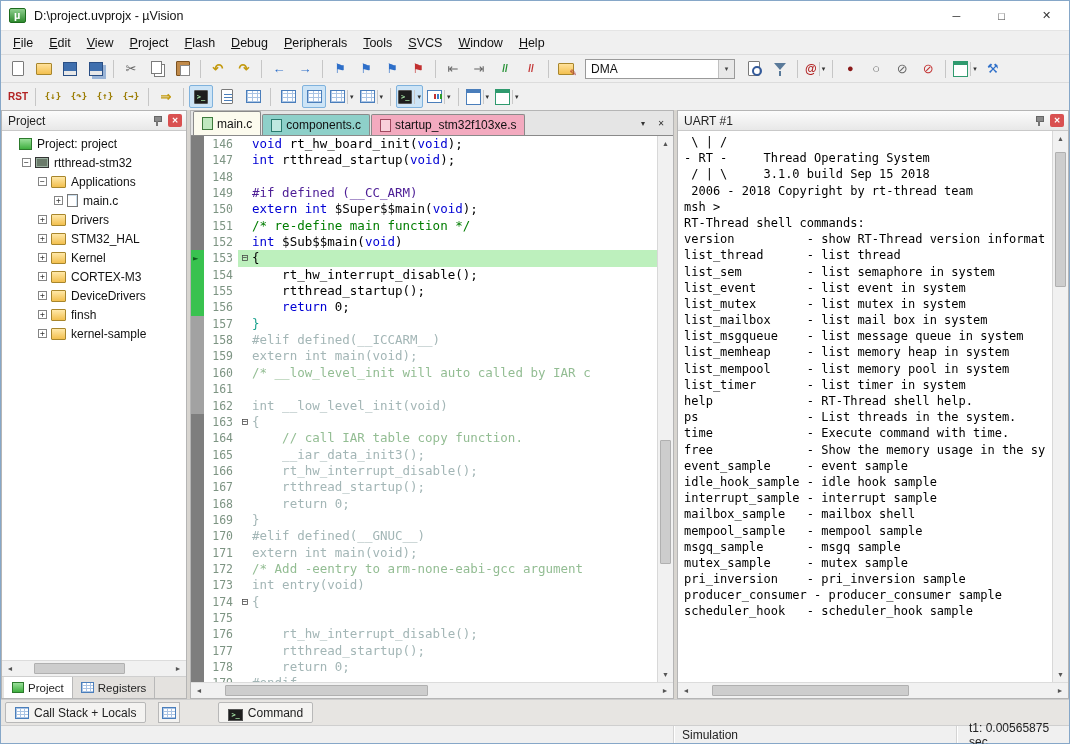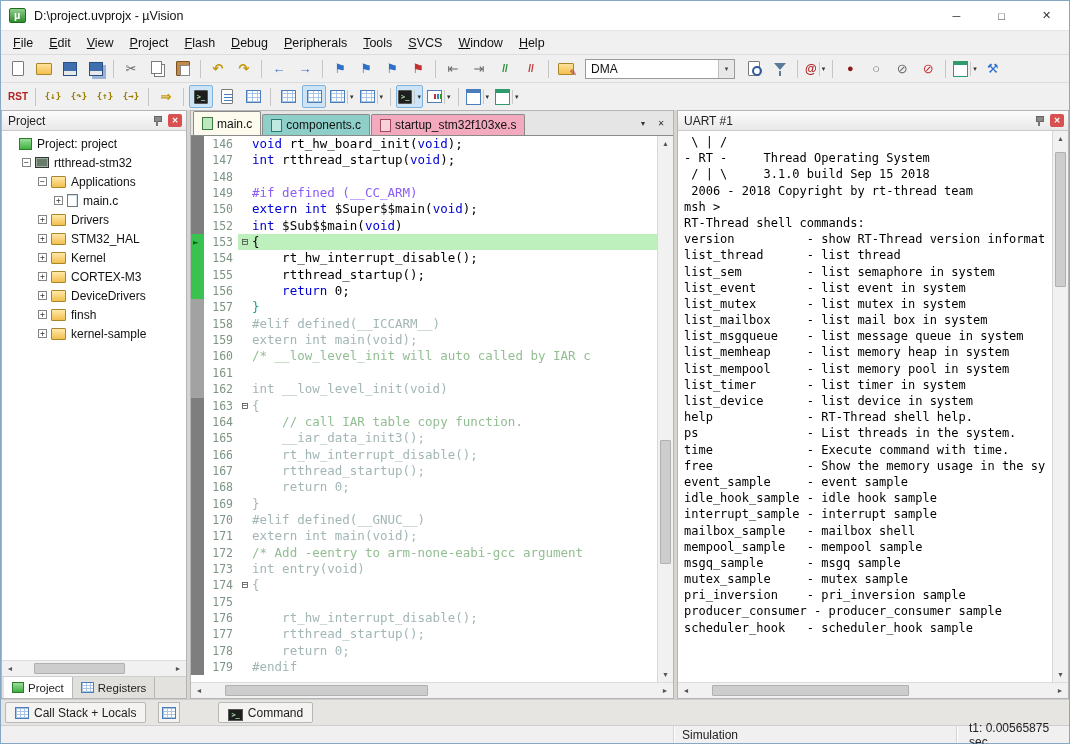--- a/index.html
+++ b/index.html
@@ -132,21 +132,21 @@
 .mg{width:13px;flex:none;background:#7e7e7e}
 .mg.mga{background:#39c24f;position:relative}
 .mg.mga::after{content:"►";position:absolute;left:2px;top:1px;font-size:9px;color:#0c5c1c;line-height:14px}
 .mg.mgr{background:#39c24f}
 .mg.mgl{background:#a2a2a2}
 .ln{width:34px;flex:none;text-align:right;padding-right:5px;color:#7d9483;font-size:11.5px}
 .fold{width:14px;flex:none;font-size:11px;color:#444;text-align:center;line-height:16px}
 .ct{flex:1;color:#000}
 .kw{color:#0000d4}
 .cl.cm .ct{color:#007d00}
-.cl.pre .ct{color:#8b5cf6}
+.cl.pre .ct{color:#4c1d95}
 .cl.ia .ct{color:#a3b6b6}
 .cl.iac .ct{color:#93bd93}
 .cl.tb .ct{color:#17a08c}
 .cl.cur .ct,.cl.cur .fold{background:#bdf0bd}
 
 
 .uart-body{flex:1;display:flex;overflow:hidden;background:#fff}
 .uart-lines{flex:1;padding:3px 0 0 6px;font-family:"DejaVu Sans Mono",monospace;font-size:12px;overflow:hidden}
 .uline{height:16.2px;line-height:16.2px;white-space:pre;color:#000}
 
@@ -581,20 +581,26 @@
               <span class="ct">#if defined (__CC_ARM)</span>
             </div>
 
             <div class="cl hl">
               <span class="mg"></span>
               <span class="ln">150</span>
               <span class="fold"></span>
               <span class="ct"><span class="kw">extern</span> <span class="kw">int</span> $Super$$main(<span class="kw">void</span>);</span>
             </div>
 
+            <div class="cl cm">
+              <span class="mg"></span>
+              <span class="ln">151</span>
+              <span class="fold"></span>
+              <span class="ct">/* re-define main function */</span>
+            </div>
 
             <div class="cl hl">
               <span class="mg"></span>
               <span class="ln">152</span>
               <span class="fold"></span>
               <span class="ct"><span class="kw">int</span> $Sub$$main(<span class="kw">void</span>)</span>
             </div>
 
             <div class="cl hl cur">
               <span class="mg mga"></span>
@@ -839,21 +845,20 @@
             <div class="uline">list_mailbox     - list mail box in system</div>
 
             <div class="uline">list_msgqueue    - list message queue in system</div>
 
             <div class="uline">list_memheap     - list memory heap in system</div>
 
             <div class="uline">list_mempool     - list memory pool in system</div>
 
             <div class="uline">list_timer       - list timer in system</div>
 
-            <div class="uline">list_device      - list device in system</div>
 
             <div class="uline">help             - RT-Thread shell help.</div>
 
             <div class="uline">ps               - List threads in the system.</div>
 
             <div class="uline">time             - Execute command with time.</div>
 
             <div class="uline">free             - Show the memory usage in the sy</div>
 
 

